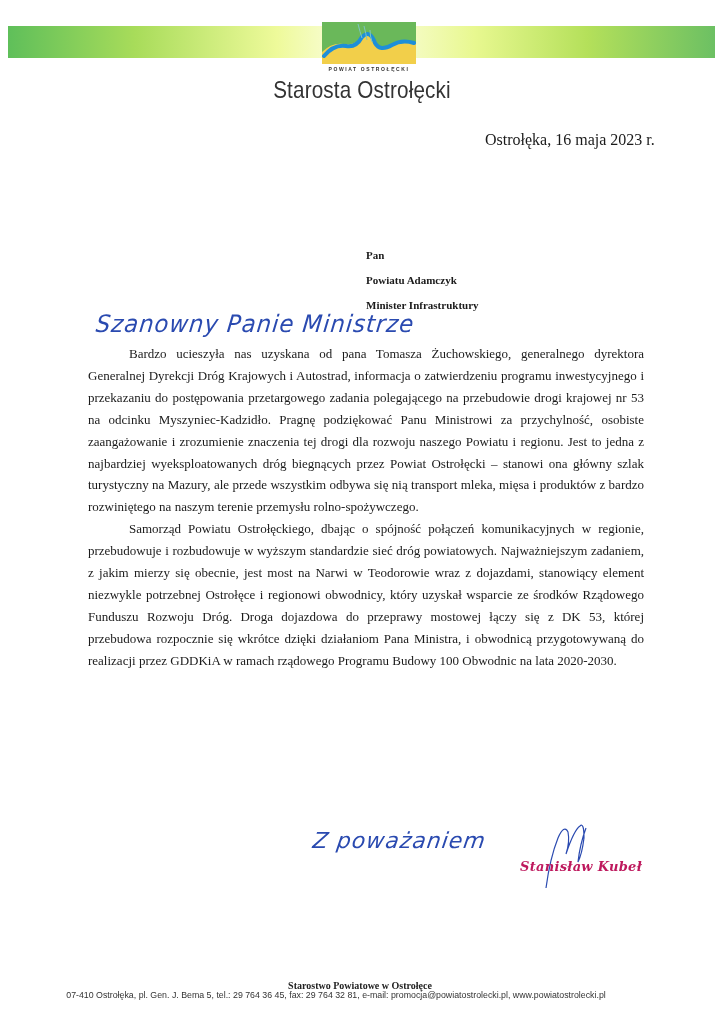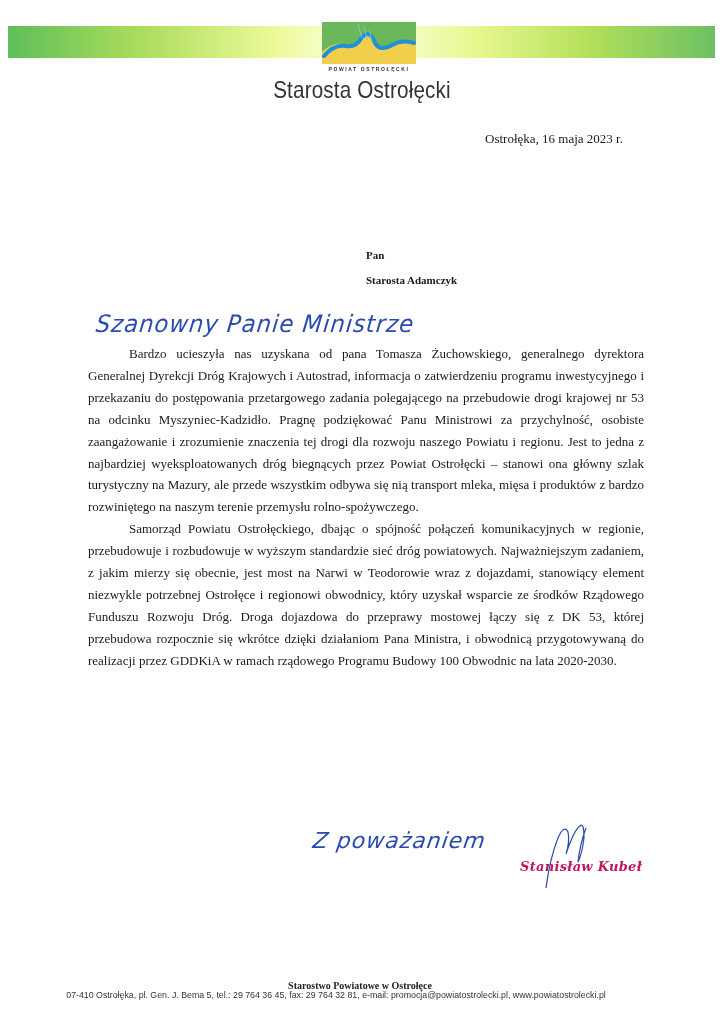--- a/index.html
+++ b/index.html
@@ -19,21 +19,21 @@
       position: absolute; left: 318px; top: 66px; width: 102px; text-align: center;
       font-family: "Liberation Sans", sans-serif; font-size: 5px; letter-spacing: 1.6px;
       color: #333; font-weight: bold;
     }
     .title {
       position: absolute; left: 0; top: 76px; width: 724px; text-align: center;
       font-family: "Liberation Sans", sans-serif; font-size: 24px; color: #333;
       letter-spacing: 0.2px; transform: scaleX(0.86);
     }
     .date {
-      position: absolute; left: 485px; top: 131px; font-size: 13px;
+      position: absolute; left: 485px; top: 131px; font-size: 16px;
     }
     .recipient {
       position: absolute; left: 366px; top: 243px; font-size: 11px; font-weight: bold; line-height: 25px;
     }
     .salutation {
       position: absolute; left: 96px; top: 310px; font-family: "DejaVu Sans", sans-serif;
       font-style: italic; color: #2a4ab0; font-size: 24px; letter-spacing: 1px;
       transform: skewX(-6deg) scaleX(0.95); transform-origin: left;
     }
     .body {
@@ -74,21 +74,22 @@
   </svg>
 </div>
 <div class="logo-caption">POWIAT OSTROŁĘCKI</div>
 
 <div class="title">Starosta Ostrołęcki</div>
 
 <div class="date">Ostrołęka, 16 maja 2023 r.</div>
 
 <div class="recipient">
   <div>Pan</div>
-  <div>Starosta Adamczyk</div>
+  <div>Powiatu Adamczyk</div>
+  <div>Minister Infrastruktury</div>
 </div>
 
 <div class="salutation">Szanowny Panie Ministrze</div>
 
 <div class="body">
   <p>Bardzo ucieszyła nas uzyskana od pana Tomasza Żuchowskiego, generalnego dyrektora Generalnej Dyrekcji Dróg Krajowych i Autostrad, informacja o zatwierdzeniu programu inwestycyjnego i przekazaniu do postępowania przetargowego zadania polegającego na przebudowie drogi krajowej nr 53 na odcinku Myszyniec-Kadzidło. Pragnę podziękować Panu Ministrowi za przychylność, osobiste zaangażowanie i zrozumienie znaczenia tej drogi dla rozwoju naszego Powiatu i regionu. Jest to jedna z najbardziej wyeksploatowanych dróg biegnących przez Powiat Ostrołęcki – stanowi ona główny szlak turystyczny na Mazury, ale przede wszystkim odbywa się nią transport mleka, mięsa i produktów z bardzo rozwiniętego na naszym terenie przemysłu rolno-spożywczego.</p>
   <p>Samorząd Powiatu Ostrołęckiego, dbając o spójność połączeń komunikacyjnych w regionie, przebudowuje i rozbudowuje w wyższym standardzie sieć dróg powiatowych. Najważniejszym zadaniem, z jakim mierzy się obecnie, jest most na Narwi w Teodorowie wraz z dojazdami, stanowiący element niezwykle potrzebnej Ostrołęce i regionowi obwodnicy, który uzyskał wsparcie ze środków Rządowego Funduszu Rozwoju Dróg. Droga dojazdowa do przeprawy mostowej łączy się z DK 53, której przebudowa rozpocznie się wkrótce dzięki działaniom Pana Ministra, i obwodnicą przygotowywaną do realizacji przez GDDKiA w ramach rządowego Programu Budowy 100 Obwodnic na lata 2020-2030.</p>
 </div>
 
 <div class="closing">Z poważaniem</div>

